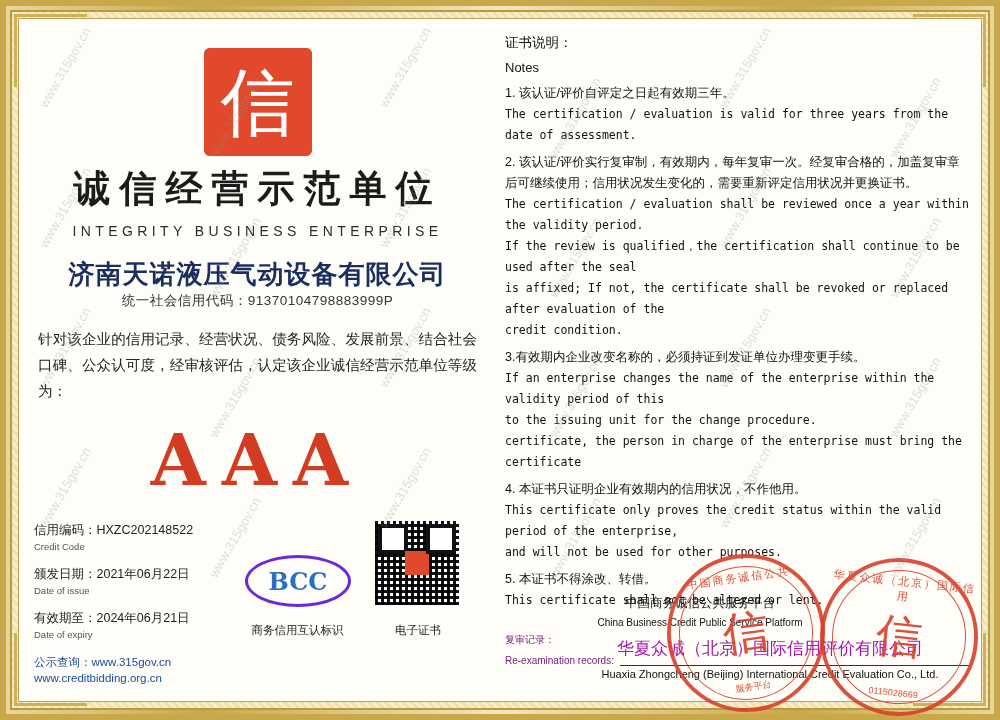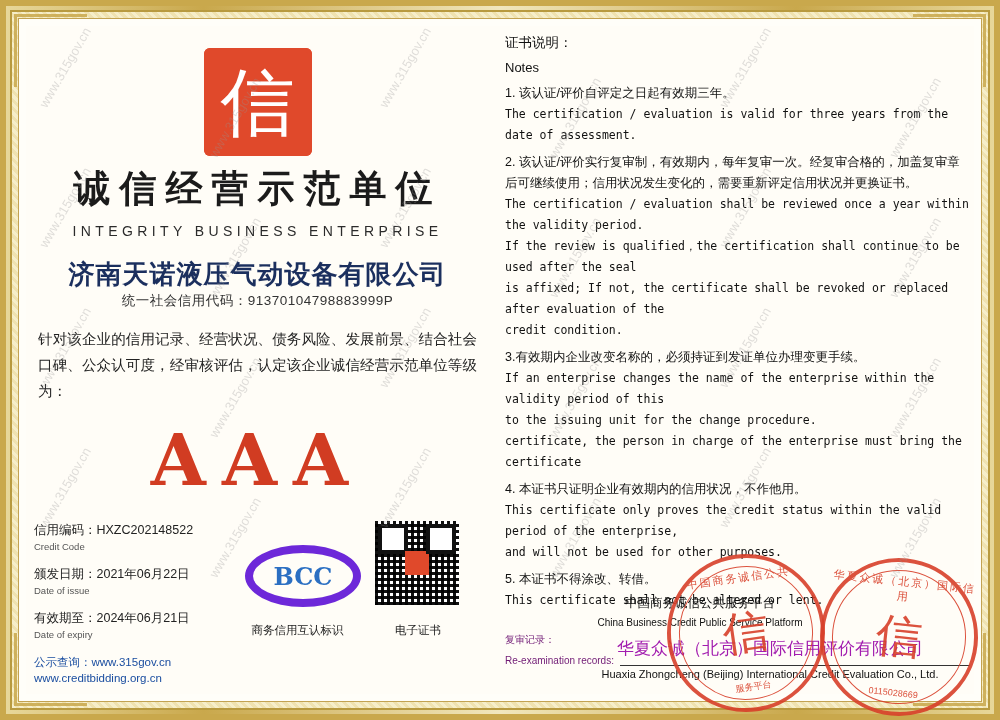--- a/index.html
+++ b/index.html
@@ -38,21 +38,21 @@
   .grade{text-align:center;color:#d13c22;font-size:71px;font-weight:bold;letter-spacing:16px;
     font-family:"DejaVu Serif",serif;margin-top:14px;}
 
   .meta{position:absolute;left:4px;bottom:4px;width:200px;}
   .meta-row{margin-bottom:14px;}
   .meta-cn{font-size:12.5px;color:#222;}
   .meta-en{font-size:9.5px;color:#555;margin-top:2px;}
   .meta-links{font-size:11.5px;color:#1b4ea0;line-height:16px;}
 
   .bcc{position:absolute;left:215px;bottom:52px;width:105px;text-align:center;}
-  .bcc-oval{width:100px;height:46px;border:8px solid #6d28d9;border-radius:50%;
+  .bcc-oval{width:100px;height:46px;border:3px solid #6d28d9;border-radius:50%;
     color:#2b6fc2;font-size:24px;font-weight:bold;display:flex;align-items:center;justify-content:center;
     font-family:"DejaVu Serif",serif;}
   .bcc-cap{font-size:11.5px;color:#222;margin-top:16px;white-space:nowrap;}
 
   .qr{position:absolute;left:345px;bottom:52px;width:86px;text-align:center;}
   .qr-box{width:84px;height:84px;background:
      repeating-linear-gradient(0deg,#111 0 3px,#fff 3px 6px),
      repeating-linear-gradient(90deg,#111 0 3px,transparent 3px 6px);
      background-blend-mode:multiply;position:relative;}
   .qr-box::before,.qr-box::after{content:"";position:absolute;width:22px;height:22px;border:4px solid #111;background:#fff;}

